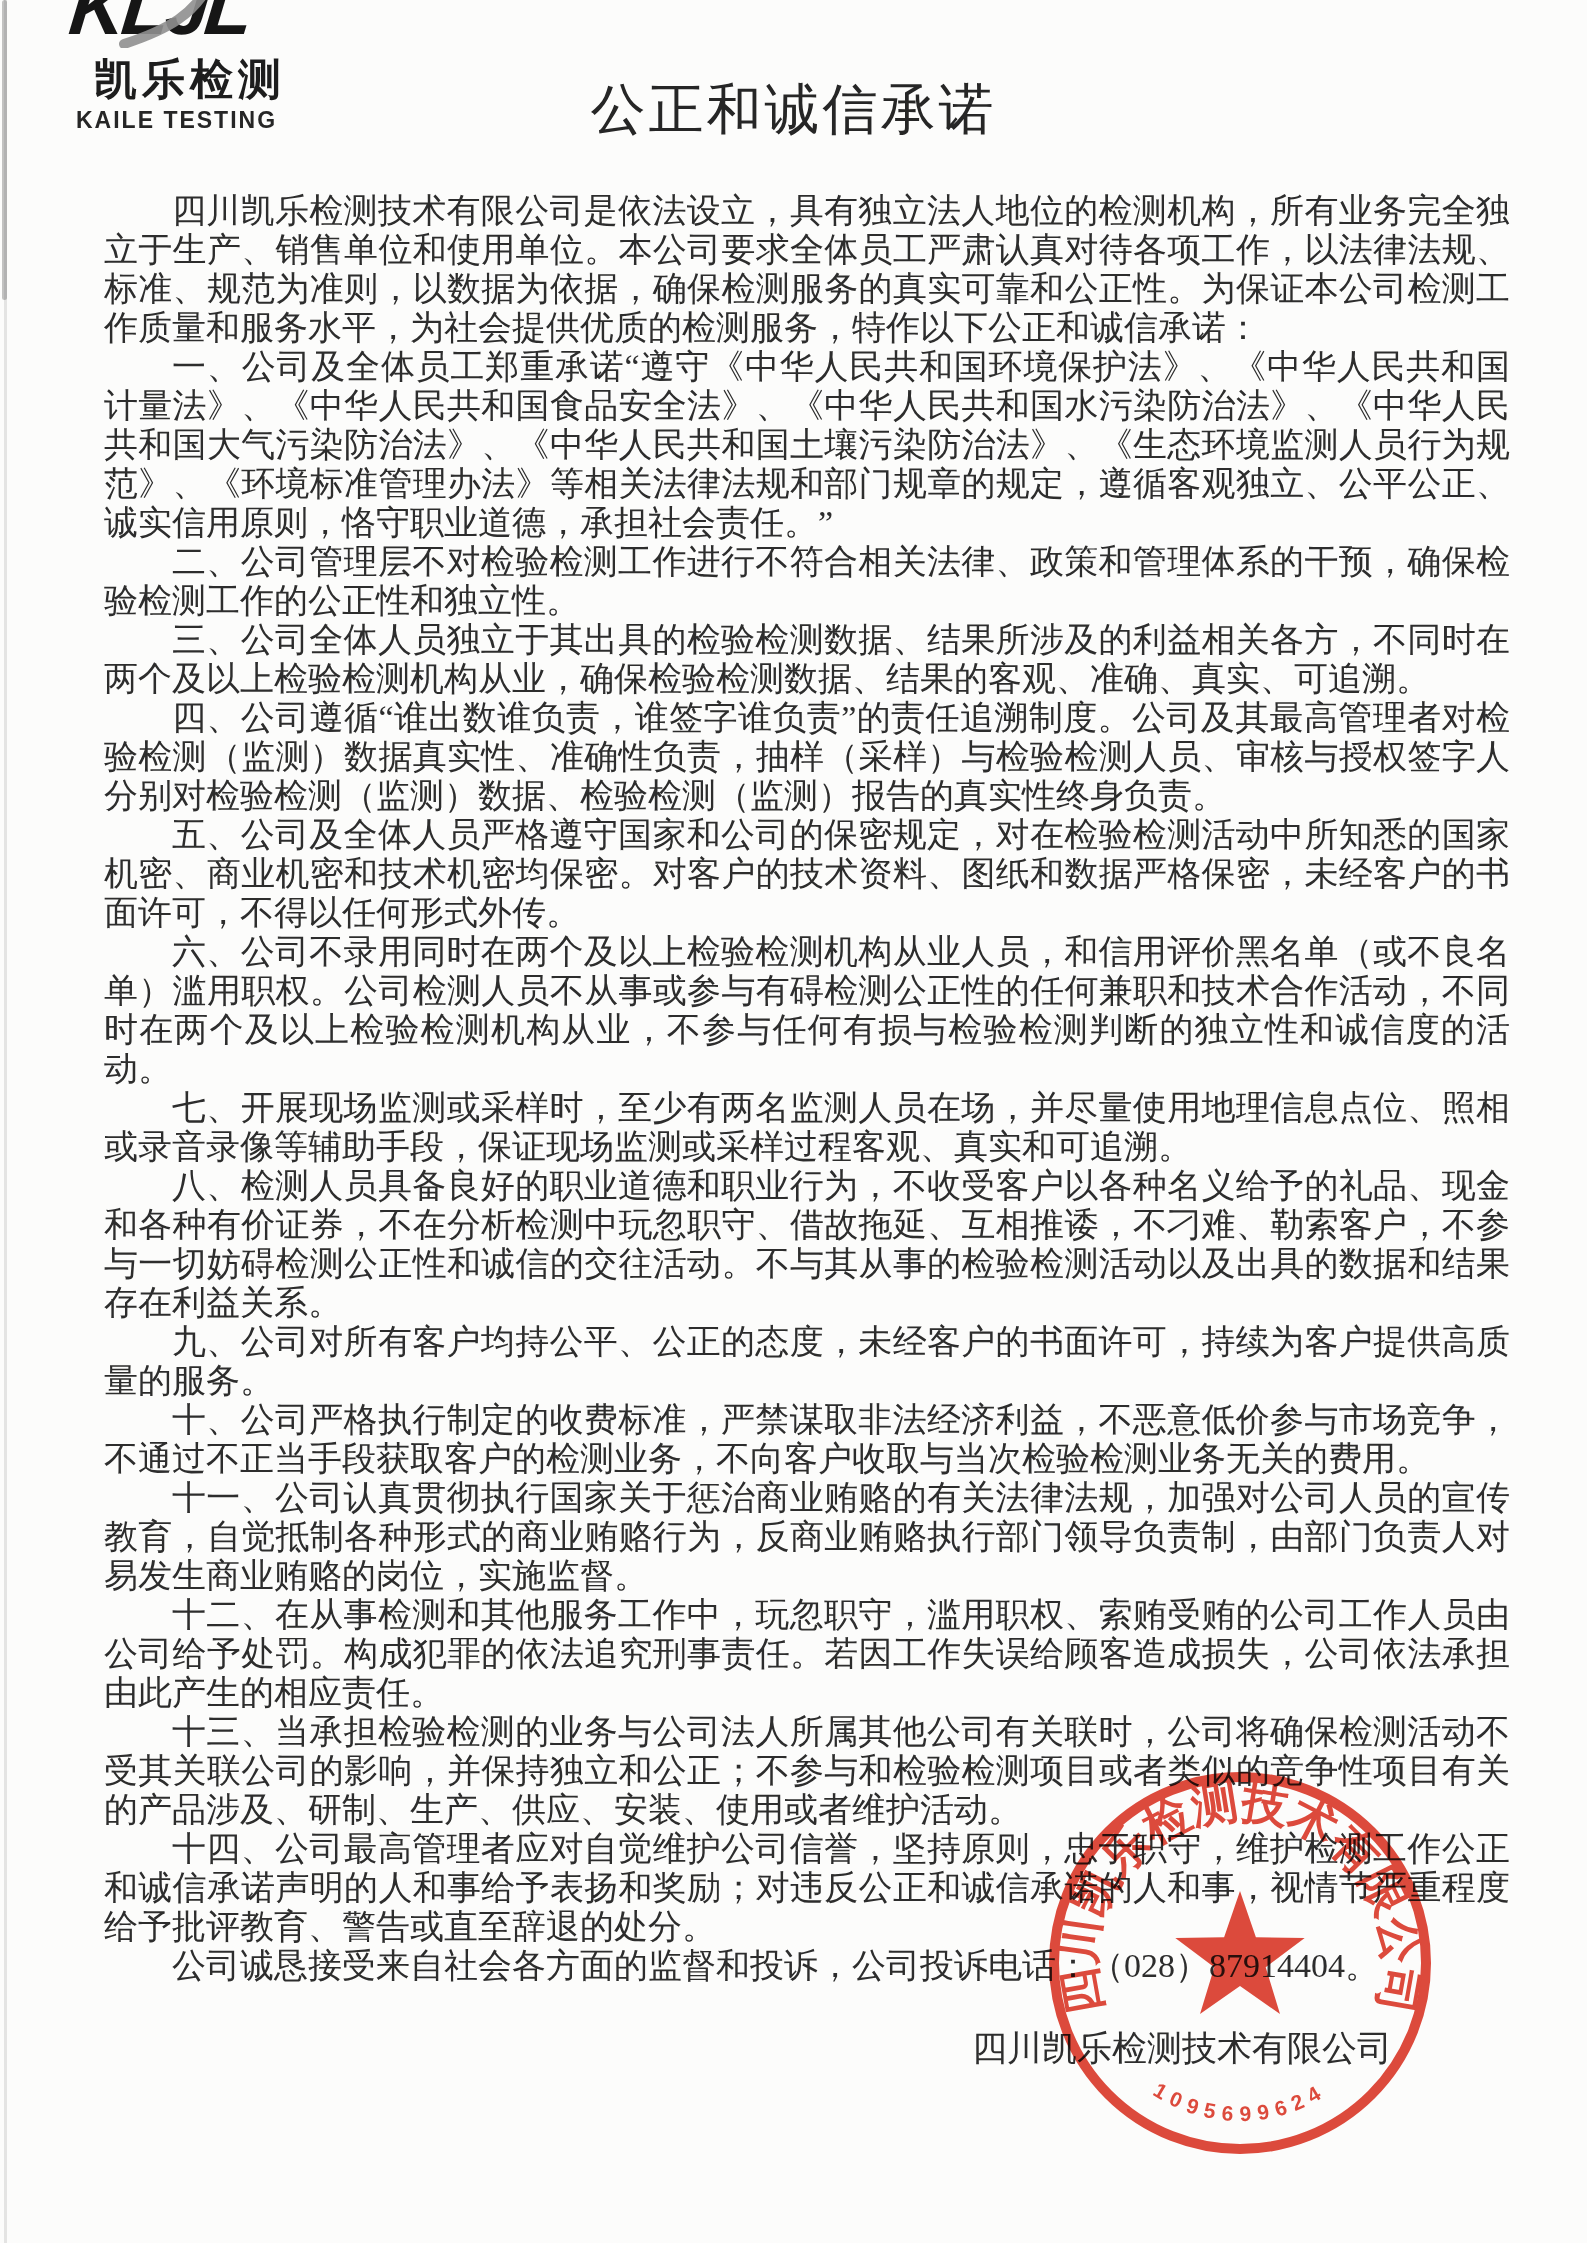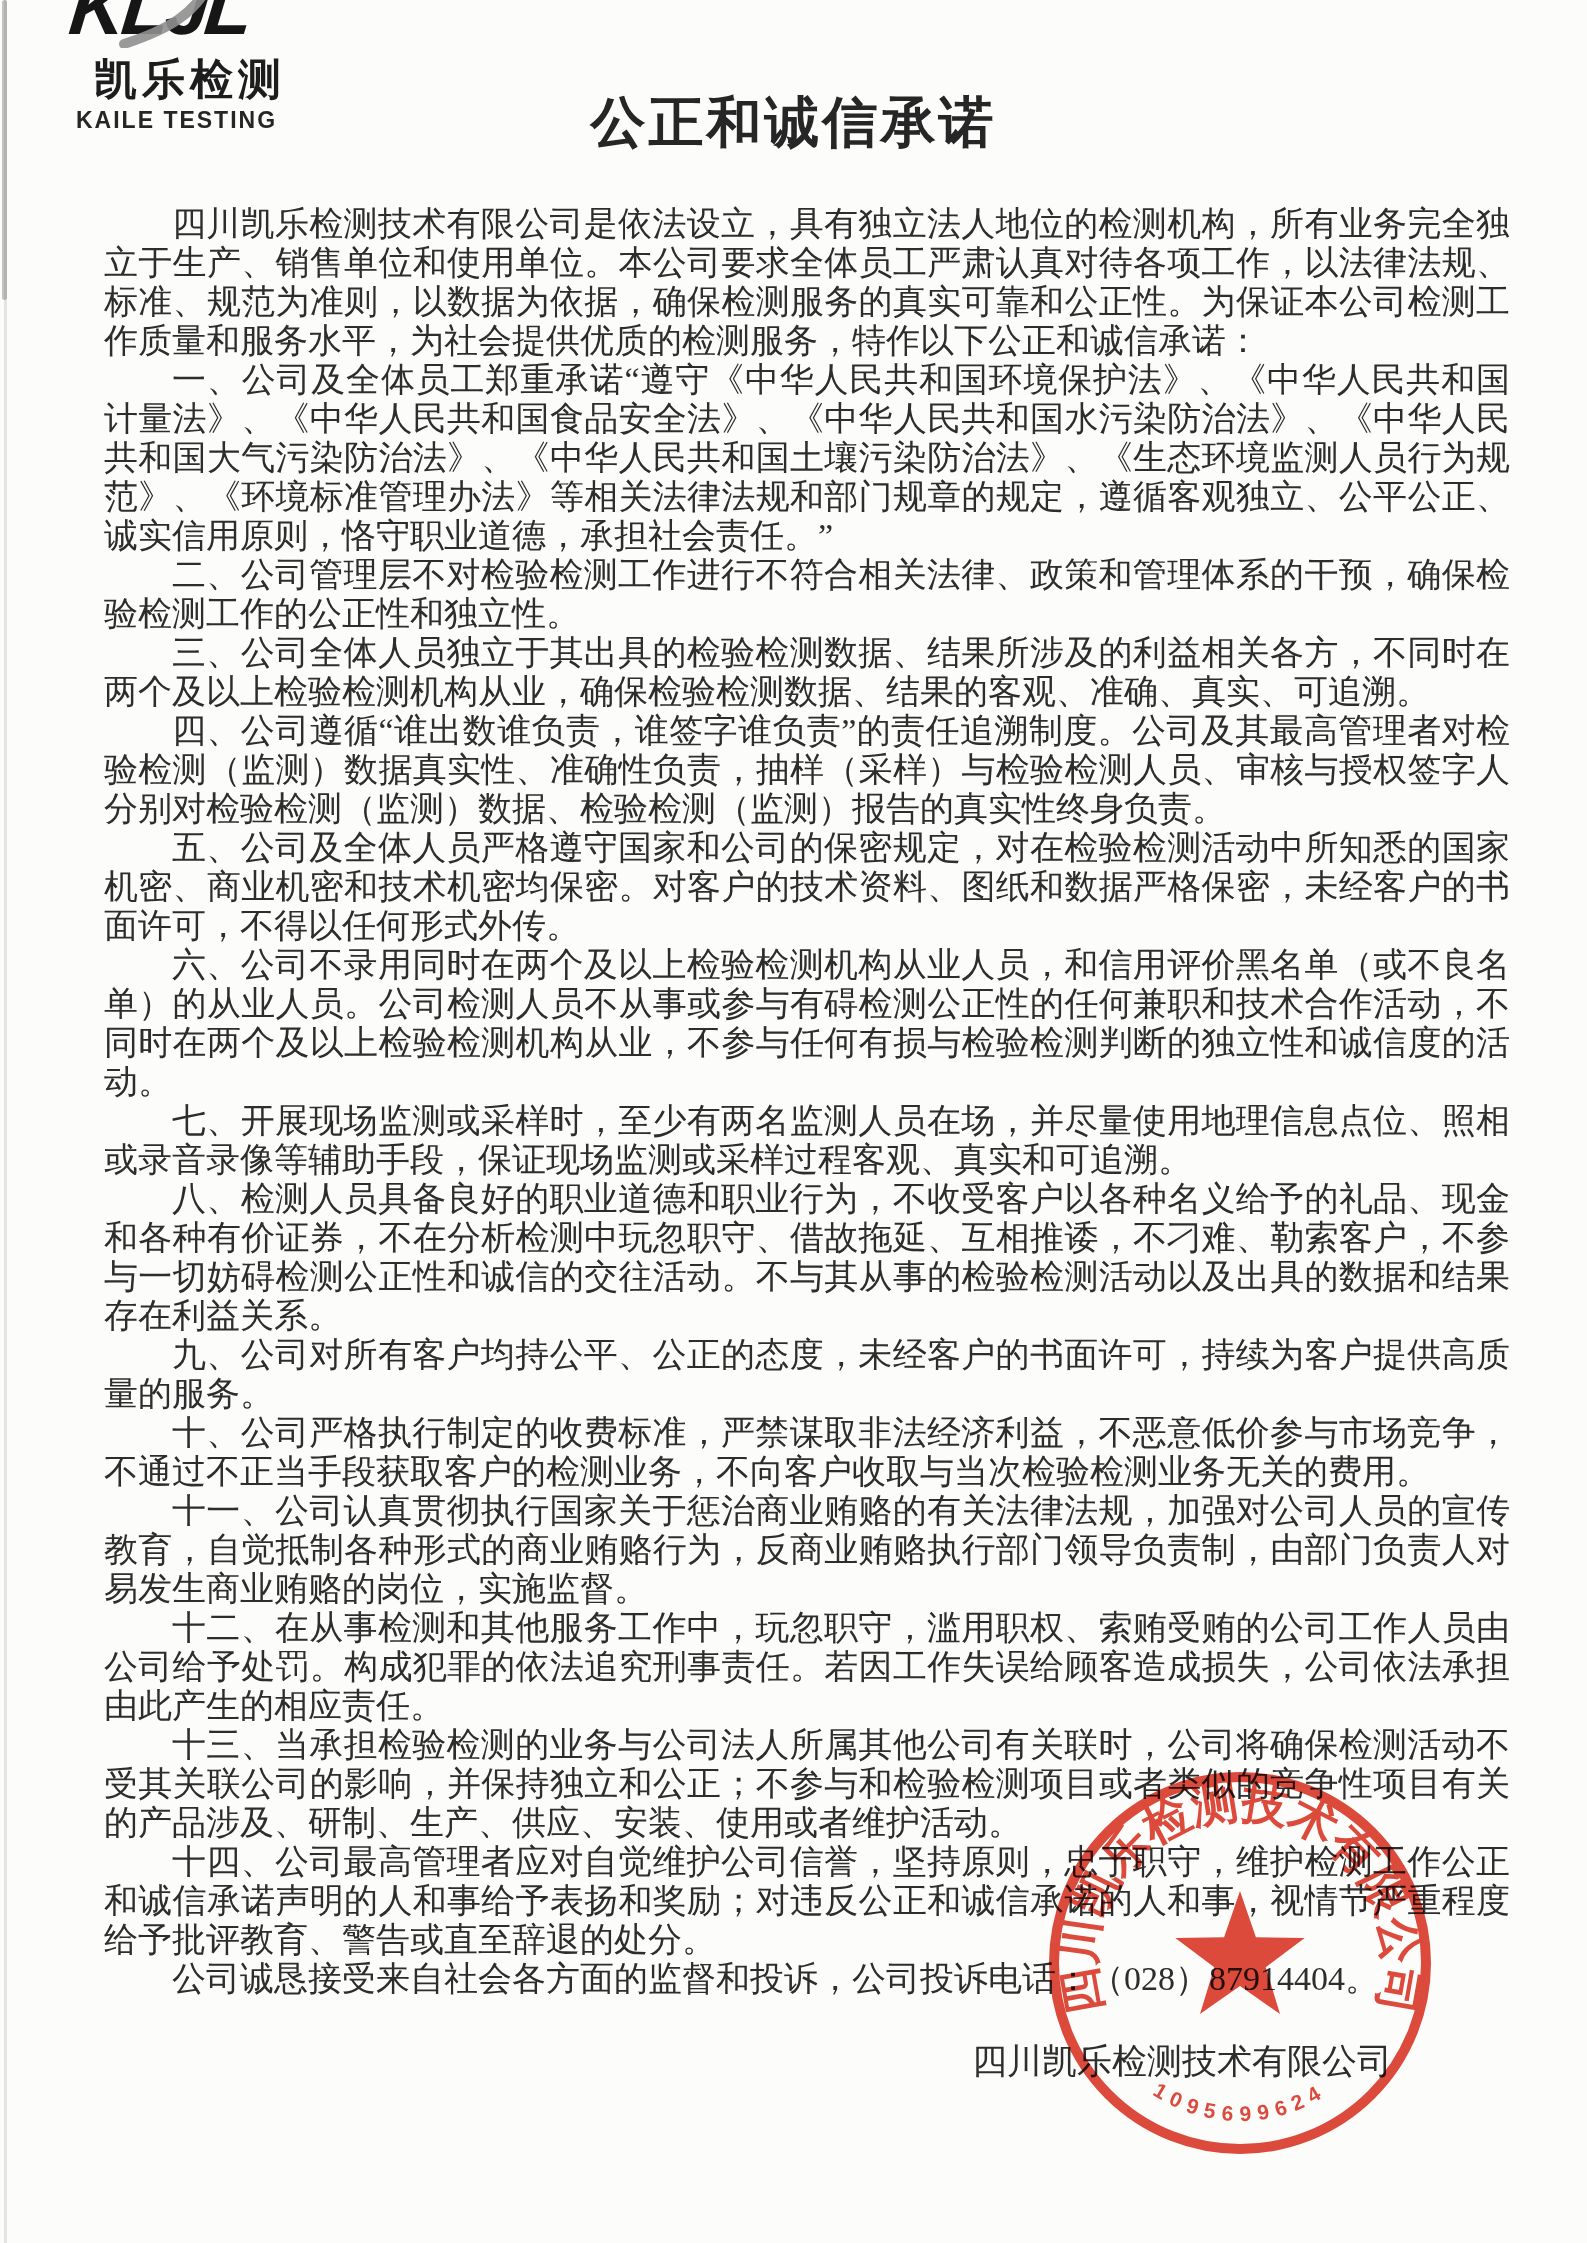--- a/index.html
+++ b/index.html
@@ -36,23 +36,23 @@
     font-weight:900;font-size:43px;letter-spacing:5px;
     color:#1d1d1d;margin-top:8px;margin-left:32px;line-height:1.1;
   }
   .logo-en{
     font-family:Liberation Sans, sans-serif;
     font-weight:700;font-size:23px;letter-spacing:2px;
     color:#262626;margin-top:4px;margin-left:14px;
   }
   
   .title{
-    margin:16px;padding-top:70px;
+    margin:3px;padding-top:70px;
     text-align:center;
-    font-size:55px;font-weight:bold;
+    font-size:55px;font-weight:normal;
     letter-spacing:3px;color:#262626;
   }
   
   .doc-body{
     margin:44px 77px 18px 104px;
     font-size:34px;line-height:39px;
     text-align:justify;
   }
   .doc-body p{margin:0;text-indent:2em;}
   .signature{
@@ -92,21 +92,21 @@
 
   <h1 class="title">公正和诚信承诺</h1>
 
   <main class="doc-body">
     <p>四川凯乐检测技术有限公司是依法设立，具有独立法人地位的检测机构，所有业务完全独立于生产、销售单位和使用单位。本公司要求全体员工严肃认真对待各项工作，以法律法规、标准、规范为准则，以数据为依据，确保检测服务的真实可靠和公正性。为保证本公司检测工作质量和服务水平，为社会提供优质的检测服务，特作以下公正和诚信承诺：</p>
     <p>一、公司及全体员工郑重承诺“遵守《中华人民共和国环境保护法》、《中华人民共和国计量法》、《中华人民共和国食品安全法》、《中华人民共和国水污染防治法》、《中华人民共和国大气污染防治法》、《中华人民共和国土壤污染防治法》、《生态环境监测人员行为规范》、《环境标准管理办法》等相关法律法规和部门规章的规定，遵循客观独立、公平公正、诚实信用原则，恪守职业道德，承担社会责任。”</p>
     <p>二、公司管理层不对检验检测工作进行不符合相关法律、政策和管理体系的干预，确保检验检测工作的公正性和独立性。</p>
     <p>三、公司全体人员独立于其出具的检验检测数据、结果所涉及的利益相关各方，不同时在两个及以上检验检测机构从业，确保检验检测数据、结果的客观、准确、真实、可追溯。</p>
     <p>四、公司遵循“谁出数谁负责，谁签字谁负责”的责任追溯制度。公司及其最高管理者对检验检测（监测）数据真实性、准确性负责，抽样（采样）与检验检测人员、审核与授权签字人分别对检验检测（监测）数据、检验检测（监测）报告的真实性终身负责。</p>
     <p>五、公司及全体人员严格遵守国家和公司的保密规定，对在检验检测活动中所知悉的国家机密、商业机密和技术机密均保密。对客户的技术资料、图纸和数据严格保密，未经客户的书面许可，不得以任何形式外传。</p>
-    <p>六、公司不录用同时在两个及以上检验检测机构从业人员，和信用评价黑名单（或不良名单）的从业人员。公司检测人员不从事或参与有碍检测公正性的任何兼职和技术合作活动，不同时在两个及以上检验检测机构从业，不参与任何有损与检验检测判断的独立性和诚信度的活动。</p>
+    <p>六、公司不录用同时在两个及以上检验检测机构从业人员，和信用评价黑名单（或不良名单）滥用职权。公司检测人员不从事或参与有碍检测公正性的任何兼职和技术合作活动，不同时在两个及以上检验检测机构从业，不参与任何有损与检验检测判断的独立性和诚信度的活动。</p>
     <p>七、开展现场监测或采样时，至少有两名监测人员在场，并尽量使用地理信息点位、照相或录音录像等辅助手段，保证现场监测或采样过程客观、真实和可追溯。</p>
     <p>八、检测人员具备良好的职业道德和职业行为，不收受客户以各种名义给予的礼品、现金和各种有价证券，不在分析检测中玩忽职守、借故拖延、互相推诿，不刁难、勒索客户，不参与一切妨碍检测公正性和诚信的交往活动。不与其从事的检验检测活动以及出具的数据和结果存在利益关系。</p>
     <p>九、公司对所有客户均持公平、公正的态度，未经客户的书面许可，持续为客户提供高质量的服务。</p>
     <p>十、公司严格执行制定的收费标准，严禁谋取非法经济利益，不恶意低价参与市场竞争，不通过不正当手段获取客户的检测业务，不向客户收取与当次检验检测业务无关的费用。</p>
     <p>十一、公司认真贯彻执行国家关于惩治商业贿赂的有关法律法规，加强对公司人员的宣传教育，自觉抵制各种形式的商业贿赂行为，反商业贿赂执行部门领导负责制，由部门负责人对易发生商业贿赂的岗位，实施监督。</p>
     <p>十二、在从事检测和其他服务工作中，玩忽职守，滥用职权、索贿受贿的公司工作人员由公司给予处罚。构成犯罪的依法追究刑事责任。若因工作失误给顾客造成损失，公司依法承担由此产生的相应责任。</p>
     <p>十三、当承担检验检测的业务与公司法人所属其他公司有关联时，公司将确保检测活动不受其关联公司的影响，并保持独立和公正；不参与和检验检测项目或者类似的竞争性项目有关的产品涉及、研制、生产、供应、安装、使用或者维护活动。</p>
     <p>十四、公司最高管理者应对自觉维护公司信誉，坚持原则，忠于职守，维护检测工作公正和诚信承诺声明的人和事给予表扬和奖励；对违反公正和诚信承诺的人和事，视情节严重程度给予批评教育、警告或直至辞退的处分。</p>
     <p>公司诚恳接受来自社会各方面的监督和投诉，公司投诉电话：（028）87914404。</p>
     <div class="signature">四川凯乐检测技术有限公司</div>

